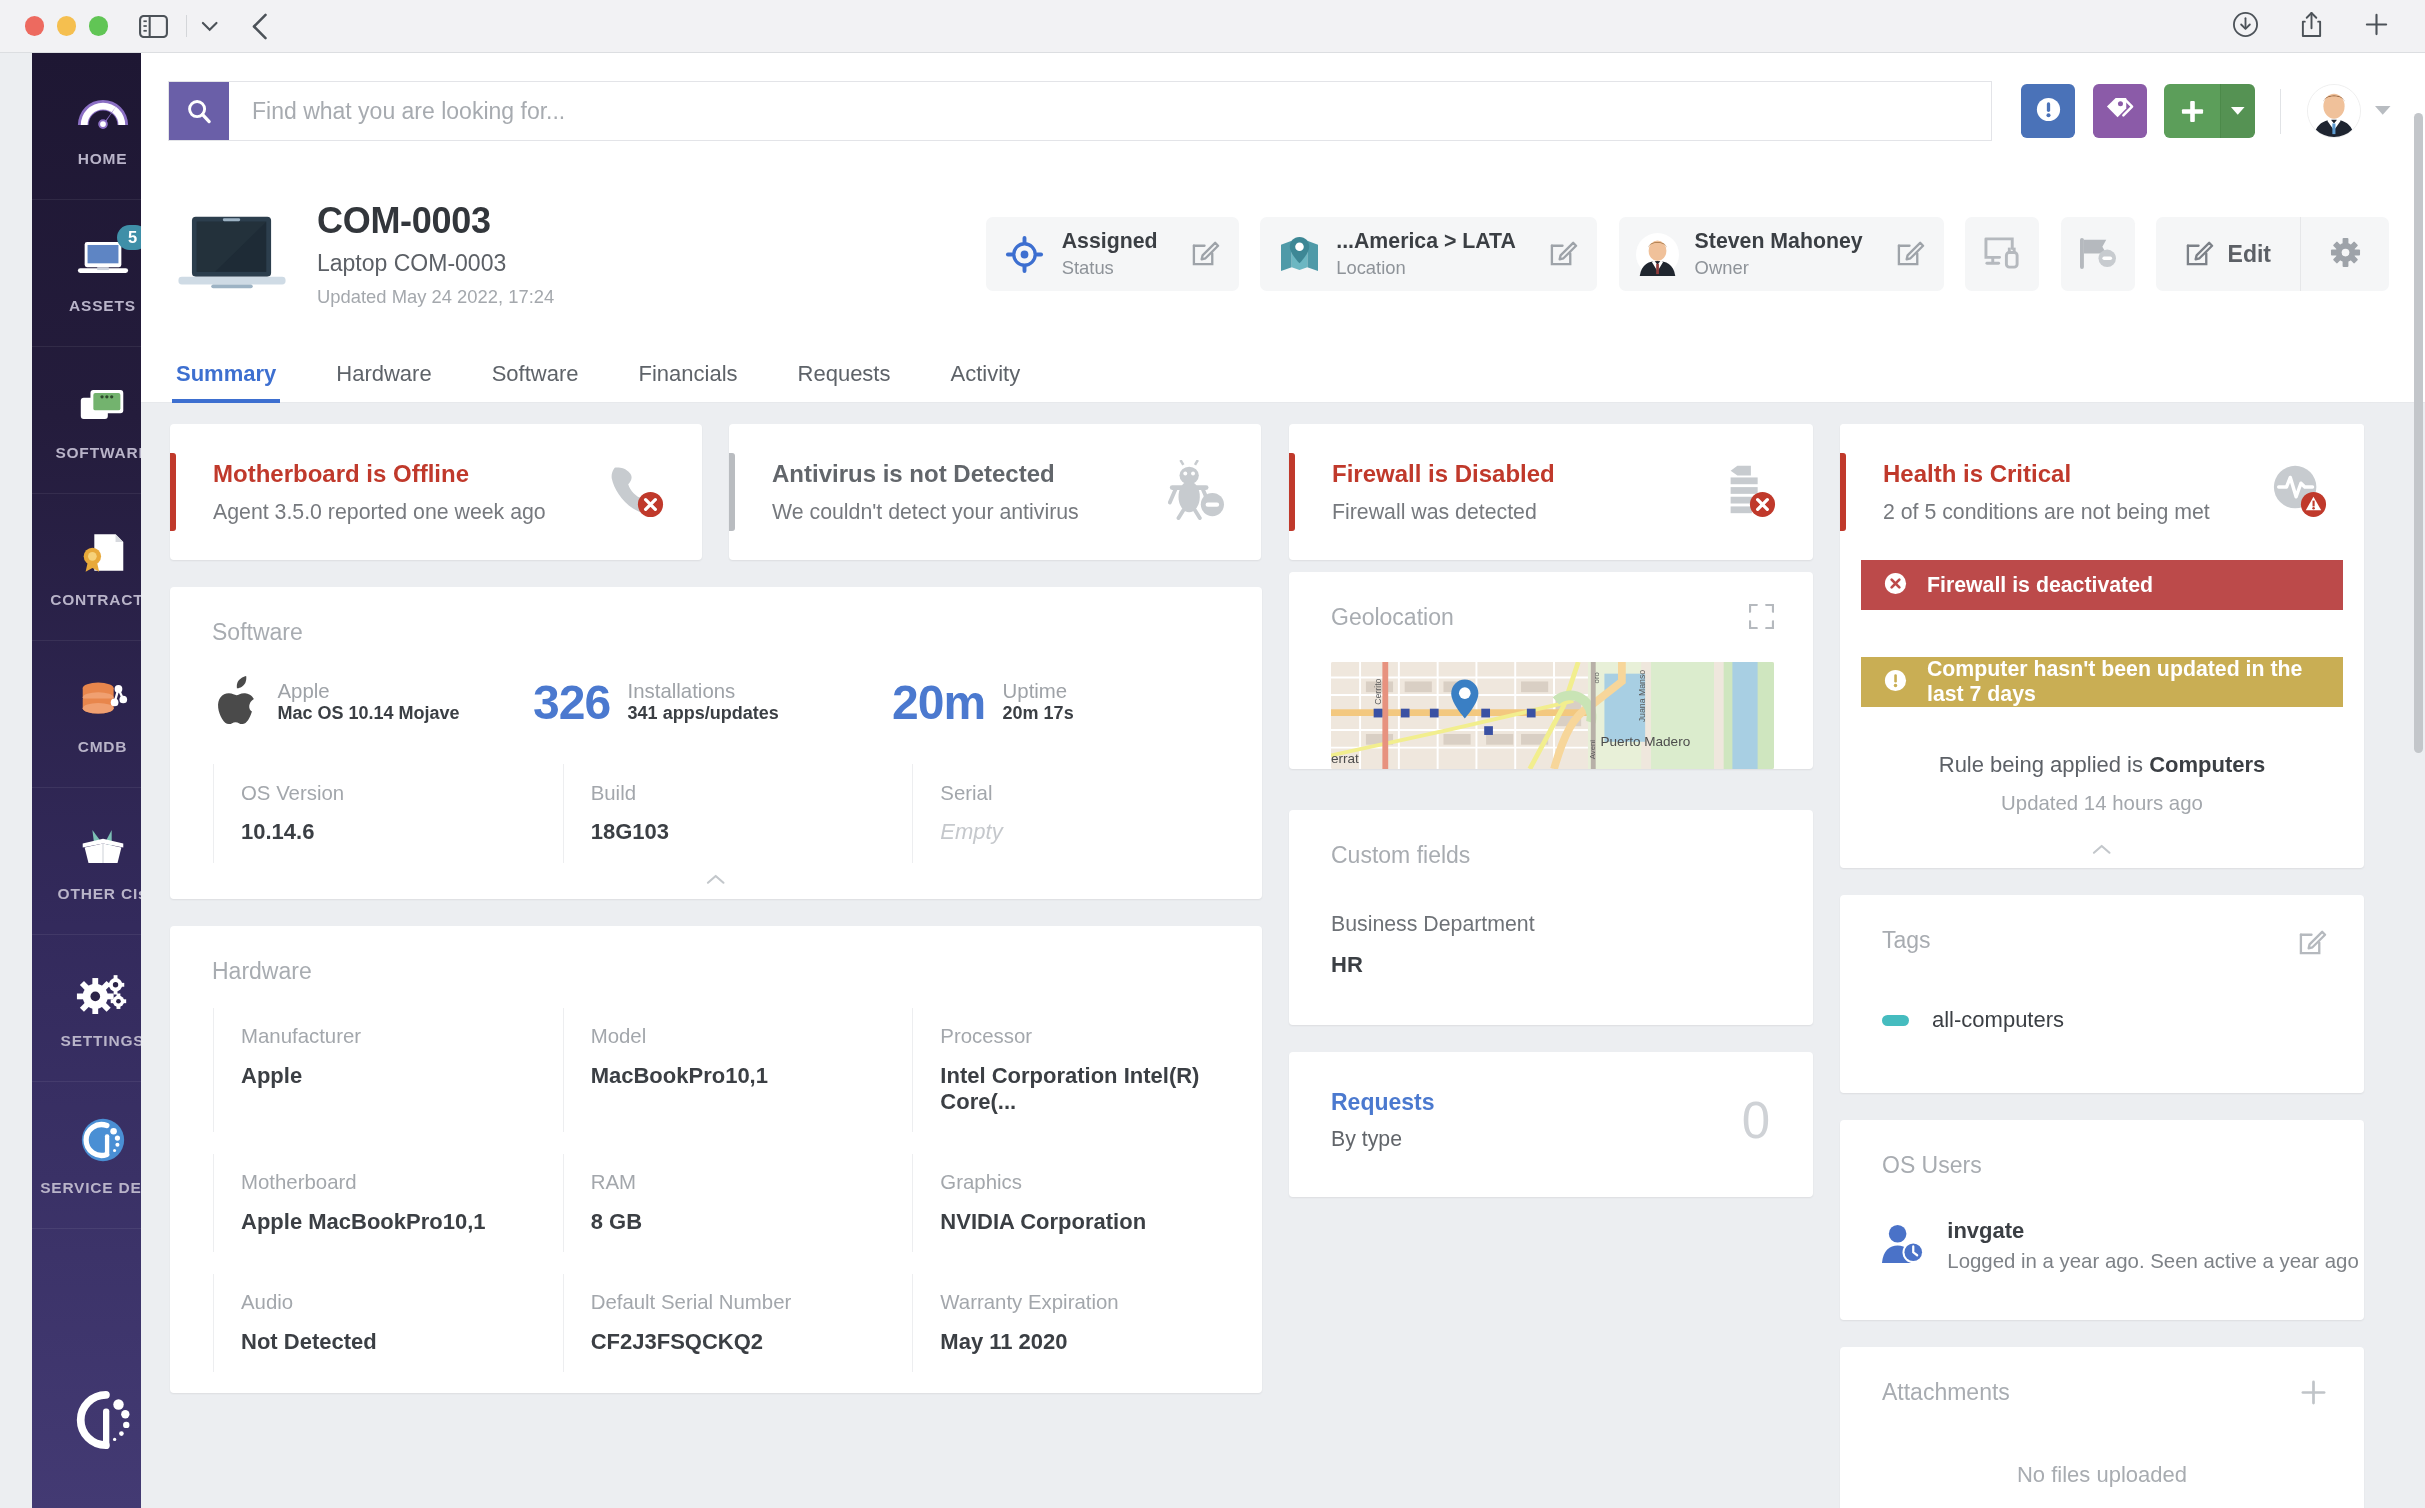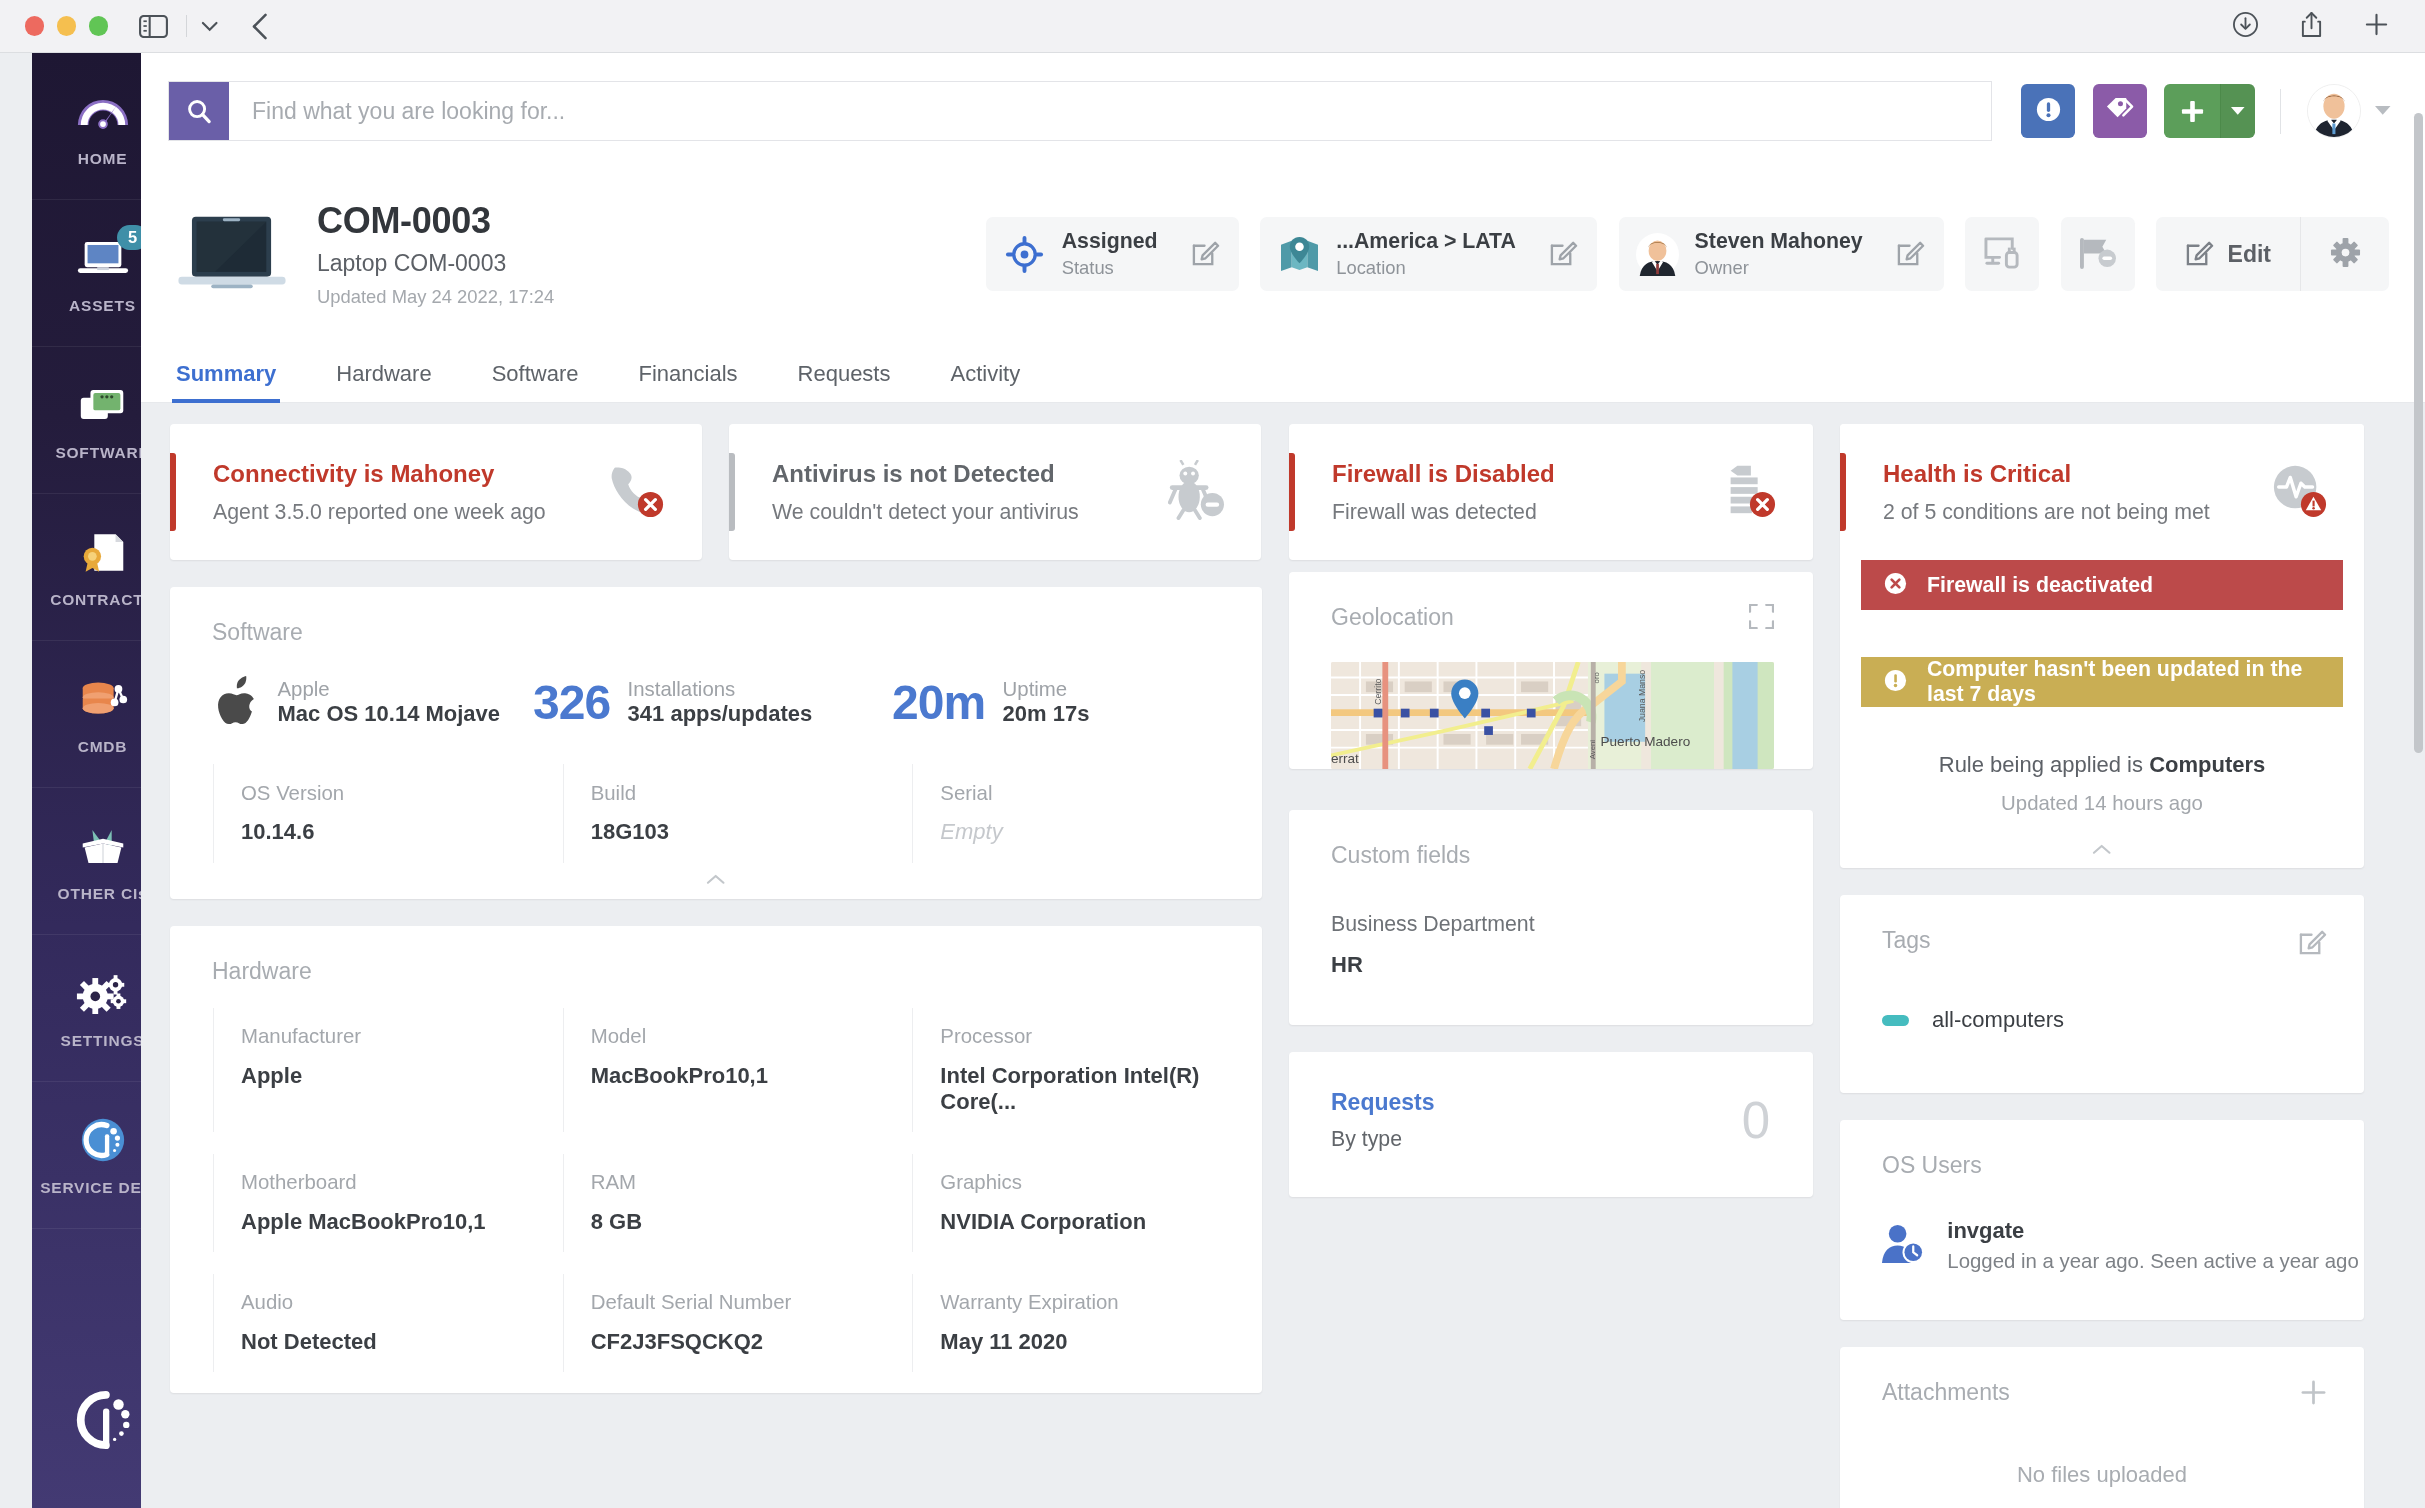--- a/index.html
+++ b/index.html
@@ -154,21 +154,21 @@
   .alert-ico { margin-left: 13.6px; flex-shrink: 0; }
 
   
   .sw-stats { display: flex; padding: 27px 0 0 43px; }
   .sw-stat { display: flex; align-items: center; gap: 17.5px; }
   .sw-stat.s1 { width: 320px; }
   .sw-stat.s2 { width: 359px; }
   .sw-big { font-size: 48px; font-weight: 700; color: #4b79cf; letter-spacing: -1px; }
   .sw-lines { display: flex; flex-direction: column; }
   .sw-lbl { font-size: 20.4px; color: #9ea2a7; }
-  .sw-val { font-size: 22px; font-weight: 700; color: #3b3f44; margin-top: 0; }
+  .sw-val { font-size: 18px; font-weight: 700; color: #3b3f44; margin-top: 0; }
 
   .field-row { display: flex; margin-top: 33px; padding: 0 0 0 43px; }
   .field { flex: 1; border-left: 1px solid #edeef0; padding: 17.5px 0 17.5px 27px; }
   .field:first-child { border-left: 1px solid #edeef0; }
   .field-lbl { font-size: 20.4px; color: #a3a7ac; }
   .field-val { font-size: 22px; font-weight: 700; color: #3b3f44; margin-top: 14.6px; }
   .field-val.empty { color: #c5c8cc; font-weight: 400; font-style: italic; }
 
   .collapse-handle { display: flex; justify-content: center; padding: 11.6px 0 13.6px; }
 
@@ -644,21 +644,21 @@
     </div>
 
     <div class="content">
 
       <div class="col-left">
 
         <div class="alerts">
           <div class="alert-card w1">
             <div class="alert-bar red"></div>
             <div class="alert-txt">
-              <div class="alert-title red">Connectivity is Mahoney</div>
+              <div class="alert-title red">Motherboard is Offline</div>
               <div class="alert-sub">Agent 3.5.0 reported one week ago</div>
             </div>
             <div class="alert-ico">
               <svg width="64" height="60" viewBox="0 0 66 62">
                 <path d="M12 8 C12 8 22 6 28 14 C31 18 29 22 26 25 C28 32 34 38 41 40 C44 37 48 35 52 38 C59 43 57 53 57 53 C52 58 42 57 31 50 C19 42 11 29 9 19 C8 13 12 8 12 8 Z" fill="#c7cbcf"></path>
                 <circle cx="49" cy="46" r="13" fill="#c0392b"></circle>
                 <path d="M44 41 L54 51 M54 41 L44 51" stroke="#ffffff" stroke-width="3.4" stroke-linecap="round"></path>
               </svg>
             </div>
           </div>

